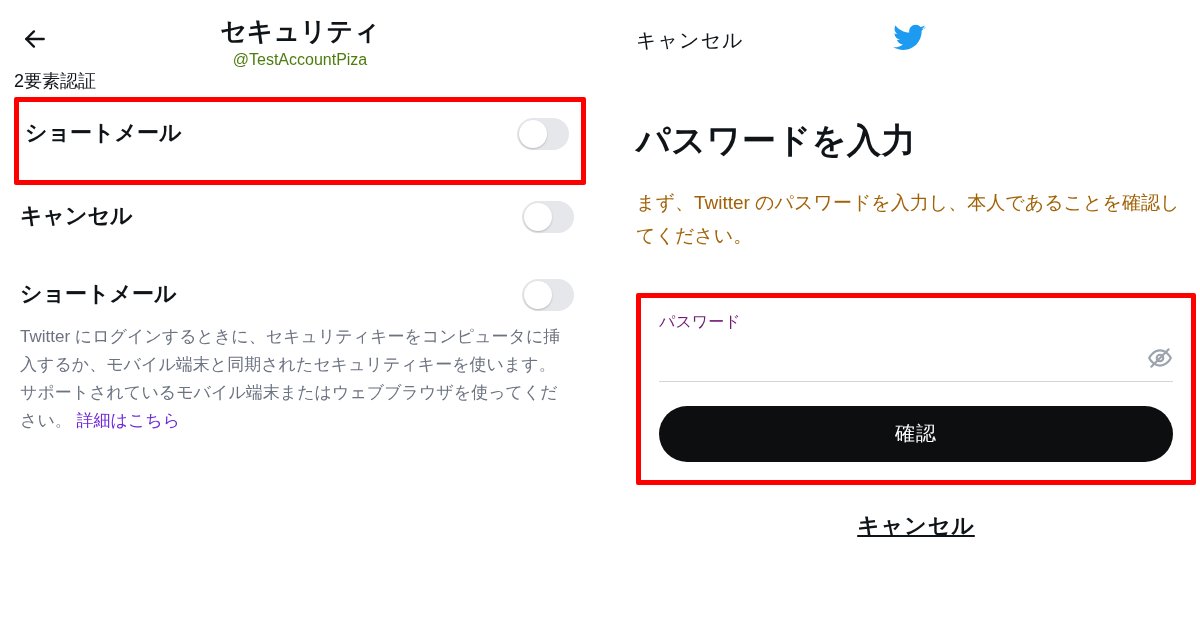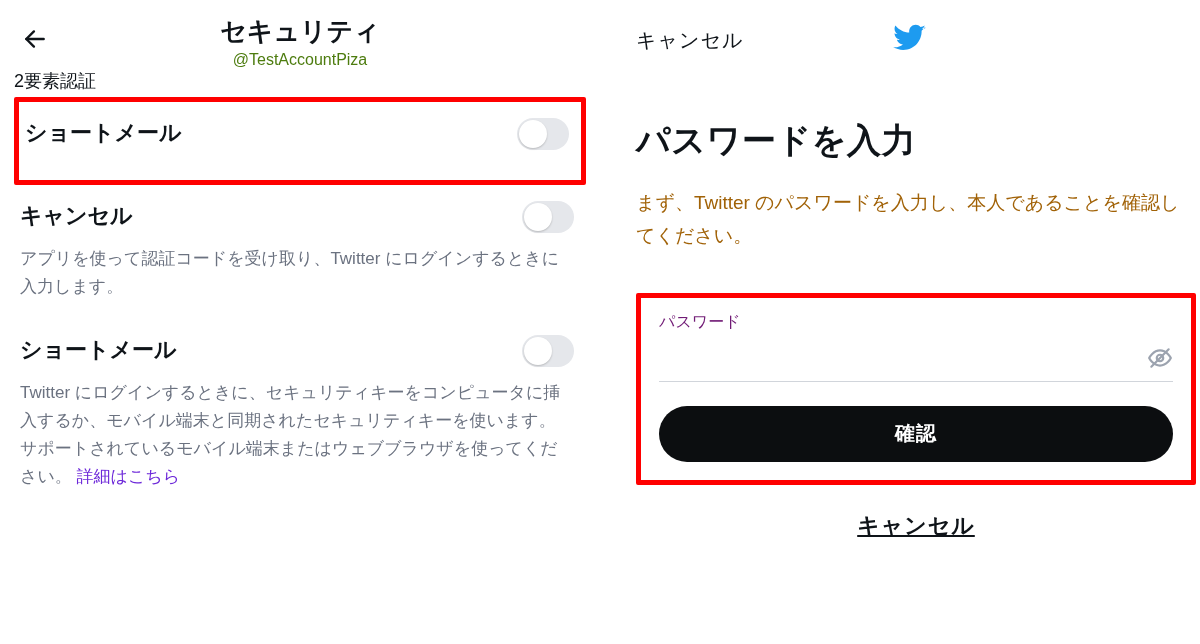--- a/index.html
+++ b/index.html
@@ -35,21 +35,21 @@
   .bird{margin-left:auto;margin-right:auto;color:#1d9bf0}
   .rhdr .spacer{width:120px}
   .rtitle{font-weight:800;font-size:34px;margin-top:58px;letter-spacing:0.5px}
   .rdesc{color:#a16207;font-size:19px;line-height:1.75;margin-top:22px}
 
   .pwbox{margin-top:40px;padding:14px 18px 18px 18px}
   .fld-label{color:#701a75;font-size:16px}
   .fld-row{display:flex;align-items:center;border-bottom:1px solid #d1d5db;padding:8px 0 6px 0;margin-top:4px}
   .fld-input{flex:1;border:0;outline:0;font-size:18px;background:transparent}
   .eye{color:#9ca3af;cursor:pointer}
-  .confirm{margin-top:24px;background:#0c0e10;color:#fff;font-weight:700;font-size:20px;
+  .confirm{margin-top:24px;background:#0c0e10;color:#fff;font-weight:400;font-size:20px;
     height:56px;border-radius:30px;display:flex;align-items:center;justify-content:center;cursor:pointer;letter-spacing:1px}
 
   .cancel-bottom{text-align:center;font-weight:800;font-size:22px;margin-top:26px;
     text-decoration:underline;cursor:pointer;letter-spacing:1px}
 </style>
 </head>
 <body>
 
 <div class="stage">
 
@@ -74,21 +74,20 @@
       <div class="toggle">
           <div class="knob"></div>
         </div>
     </div>
 
     <div class="item">
       <div class="item-title">キャンセル</div>
       <div class="toggle">
           <div class="knob"></div>
         </div>
-      <div class="item-desc">アプリを使って認証コードを受け取り、Twitter にログインするときに入力します。</div>
     </div>
 
     <div class="item">
       <div class="item-title">ショートメール</div>
       <div class="toggle">
           <div class="knob"></div>
         </div>
       <div class="item-desc">
         <span>Twitter にログインするときに、セキュリティキーをコンピュータに挿入するか、モバイル端末と同期されたセキュリティキーを使います。サポートされているモバイル端末またはウェブブラウザを使ってください。</span>
         <span class="link">詳細はこちら</span>

